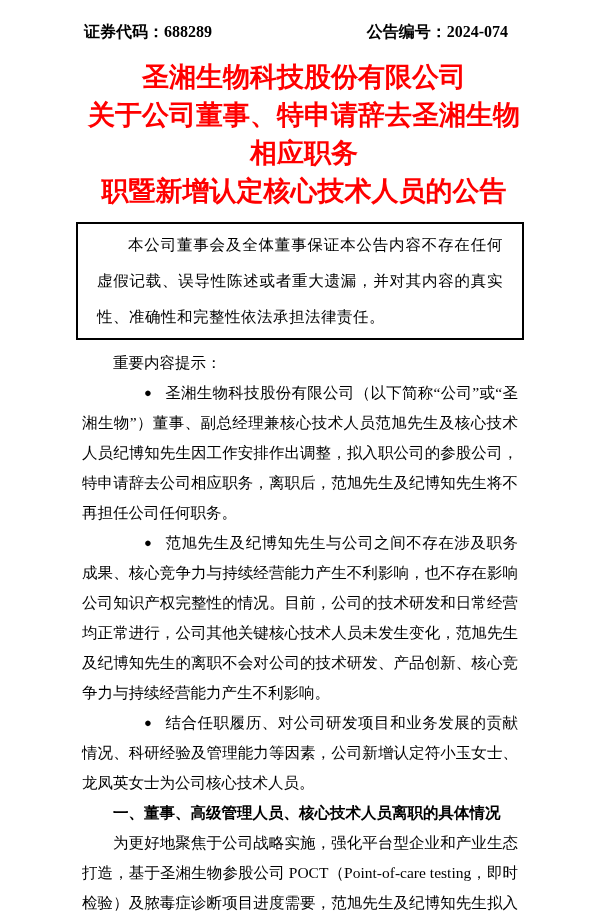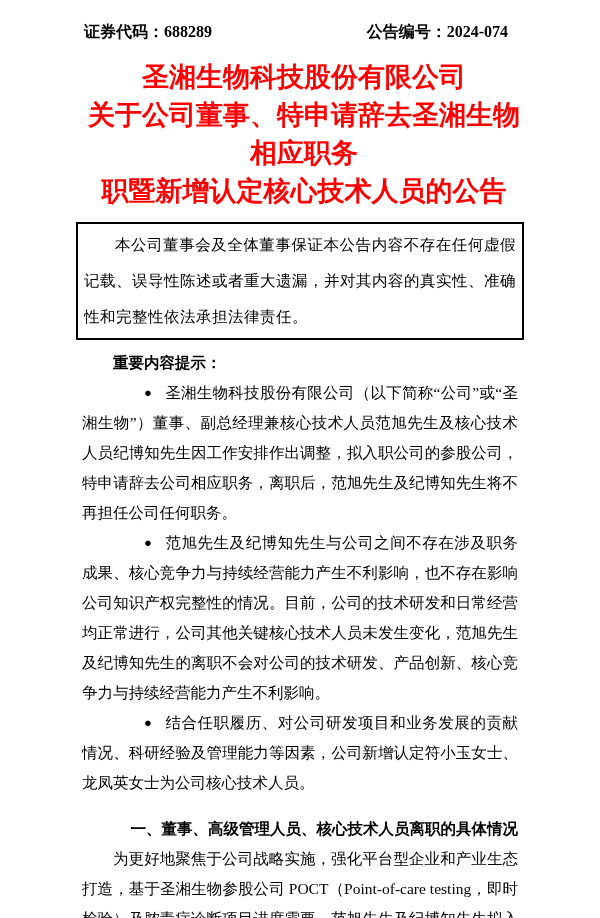--- a/index.html
+++ b/index.html
@@ -36,35 +36,35 @@
     font-size: 27px;
     font-weight: bold;
     line-height: 38px;
     font-family: "Liberation Sans", "DejaVu Sans", sans-serif;
   }
 
   
   .statement-box {
     margin: 12px 14px 0 14px;
     border: 2px solid #000000;
-    padding: 3px 6px;
+    padding: 3px 19px;
     font-size: 15.5px;
     line-height: 36px;
     letter-spacing: 0.5px;
     text-align: justify;
     text-indent: 2em;
     font-family: "Liberation Serif", "DejaVu Serif", serif;
   }
 
   .content { margin: 0 20px; }
 
   .notice-label {
     margin-top: 8px;
     font-size: 15.5px;
-    font-weight: bold;
+    font-weight: normal;
     line-height: 30px;
     text-indent: 2em;
     font-family: "Liberation Sans", "DejaVu Sans", sans-serif;
   }
 
   .para {
     font-size: 15.5px;
     line-height: 30px;
     text-align: justify;
     text-indent: 2em;
@@ -72,27 +72,25 @@
   }
 
   .bullet-glyph {
     display: inline-block;
     margin-right: 13px;
     font-size: 13px;
     vertical-align: 1px;
   }
 
   .section-heading {
-    margin-top: 16px;
     font-size: 15.5px;
     font-weight: bold;
     line-height: 30px;
     text-indent: 2em;
     font-family: "Liberation Sans", "DejaVu Sans", sans-serif;
-    text-align: right;
   }
 </style>
 </head>
 <body>
 
 <div class="page">
 
   <div class="doc-header">
     <span>证券代码：688289</span>
     <span>公告编号：2024-074</span>

